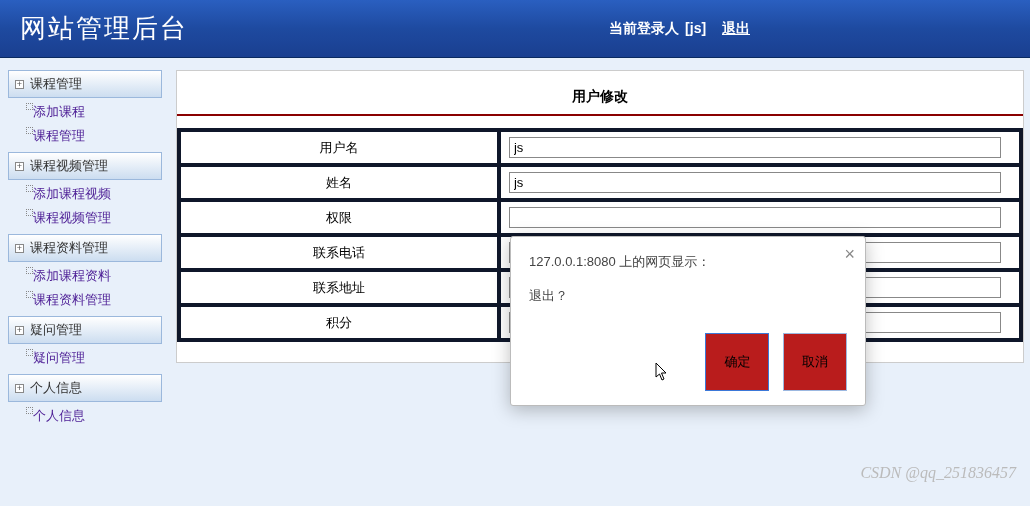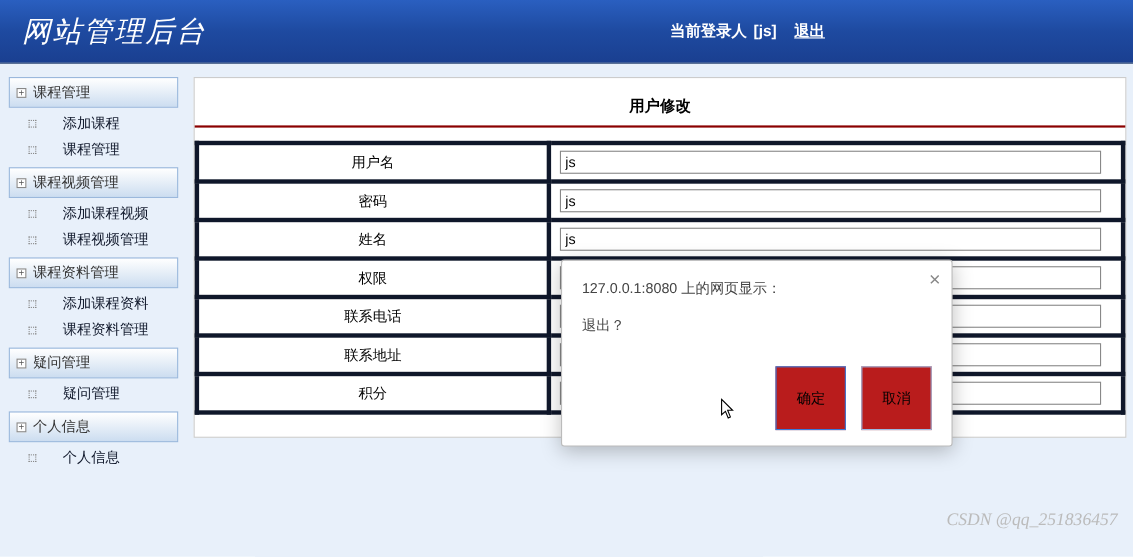--- a/index.html
+++ b/index.html
@@ -1,27 +1,27 @@
 <!DOCTYPE html>
 <html><head>
 <meta charset="utf-8">
 <style>
 *{box-sizing:border-box;margin:0;padding:0}
 body{font-family:"Microsoft YaHei",SimSun,sans-serif;font-size:13px;background:#e8f0fa;width:1030px;height:506px;overflow:hidden;position:relative}
 .header{height:58px;background:linear-gradient(#2a5fc0,#1e4aa0 50%,#1a3f90);color:#fff;display:flex;align-items:center;padding:0 20px;border-bottom:1px solid #0a2a60}
-.header h1{font-family:"KaiTi","STKaiti",serif;font-size:26px;font-weight:normal;font-style:italic;letter-spacing:2px;flex:0 0 auto}
+.header h1{font-family:"KaiTi","STKaiti",serif;font-size:26px;font-weight:normal;letter-spacing:2px;flex:0 0 auto}
 .header .right{margin-left:auto;display:flex;align-items:flex-start;gap:6px;font-size:14px;font-weight:bold;margin-right:260px}
 .header .right a{color:#fff;text-decoration:underline}
 .container{display:flex;height:calc(100% - 58px)}
 .sidebar{width:170px;background:#e8f0fa;padding:12px 8px 0 8px}
 .menu-group{margin-bottom:2px}
 .menu-header{background:linear-gradient(#fff,#ccddf0);border:1px solid #9bb8dc;padding:4px 6px;display:flex;align-items:center;gap:6px;font-size:13px;color:#333}
 .menu-header .plus{width:9px;height:9px;border:1px solid #888;background:#fff;display:inline-flex;align-items:center;justify-content:center;font-size:9px;line-height:1;color:#555}
 .menu-items{padding:2px 0}
-.menu-item{display:flex;align-items:center;gap:24px;padding:3px 6px 3px 18px;font-size:13px;color:#0f172a}
+.menu-item{display:flex;gap:0;padding:3px 6px 3px 18px;font-size:13px;color:#4c1d95}
 .menu-item .dot{width:7px;height:7px;border:1px dotted #888;display:inline-block}
 .content{flex:1;background:#e8f0fa;padding:0 6px;position:relative}
 .panel{background:#fff;border:1px solid #ccc;margin-top:12px;padding-bottom:20px}
 .panel-title{text-align:center;font-weight:bold;padding:17px 0 8px;font-size:14px}
 .panel hr{border:none;border-top:2px solid #8a0000;margin:0 0 12px 0}
 table.form{width:100%;border-collapse:collapse}
 table.form td{border:4px solid #0f172a;padding:5px 8px;font-size:13px}
 table.form td.label{width:38%;text-align:center;background:#fff}
 table.form td.field{background:#fff}
 table.form input[type=text]{width:98%;border:1px solid #888;padding:2px 4px;font-size:13px}
@@ -128,24 +128,20 @@
     <div class="panel">
       <div class="panel-title">用户修改</div>
       <hr>
       <table class="form">
         <tbody>
             <tr>
               <td class="label">用户名</td>
               <td class="field"><input type="text" value="js" style=""></td>
             </tr>
         <tr>
-              <td class="label">密码</td>
-              <td class="field"><input type="text" value="js" style=""></td>
-            </tr>
-        <tr>
               <td class="label">姓名</td>
               <td class="field"><input type="text" value="js" style=""></td>
             </tr>
         <tr>
               <td class="label">权限</td>
               <td class="field"><input type="text" value="" style=""></td>
             </tr>
         <tr>
               <td class="label">联系电话</td>
               <td class="field"><input type="text" value="" style=""></td>

